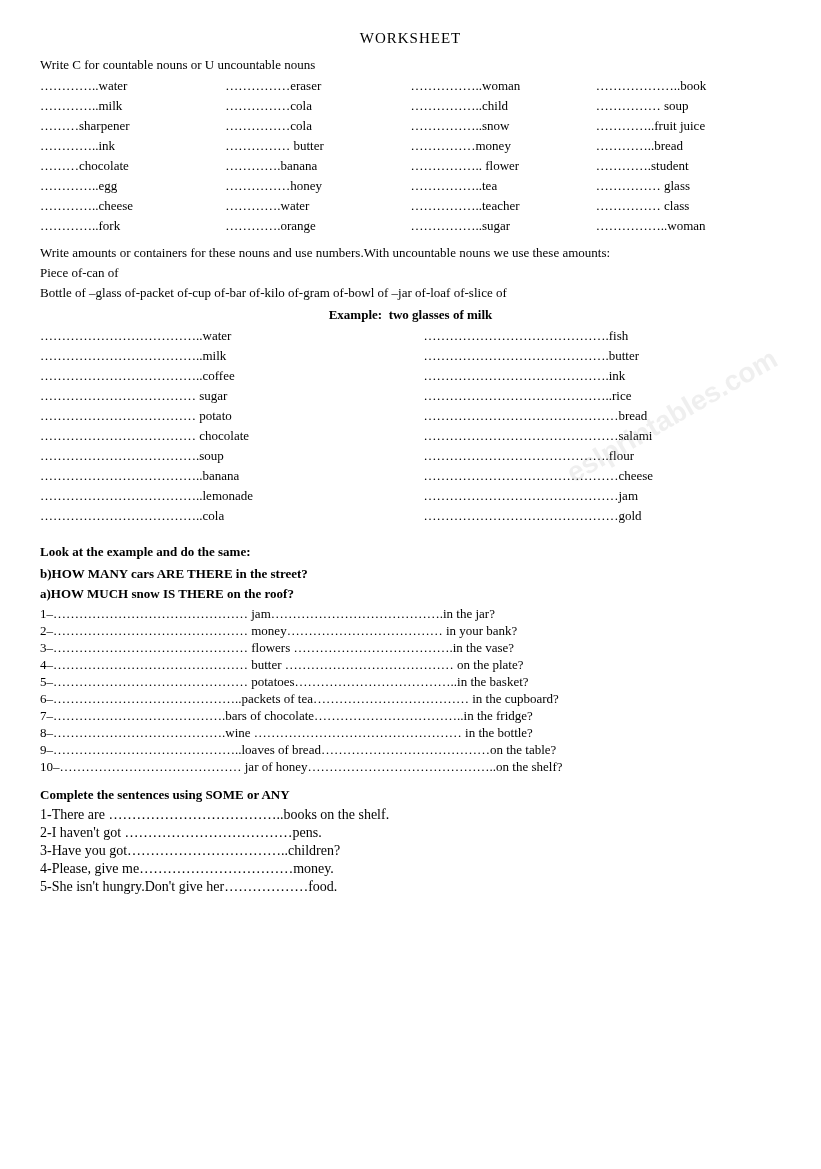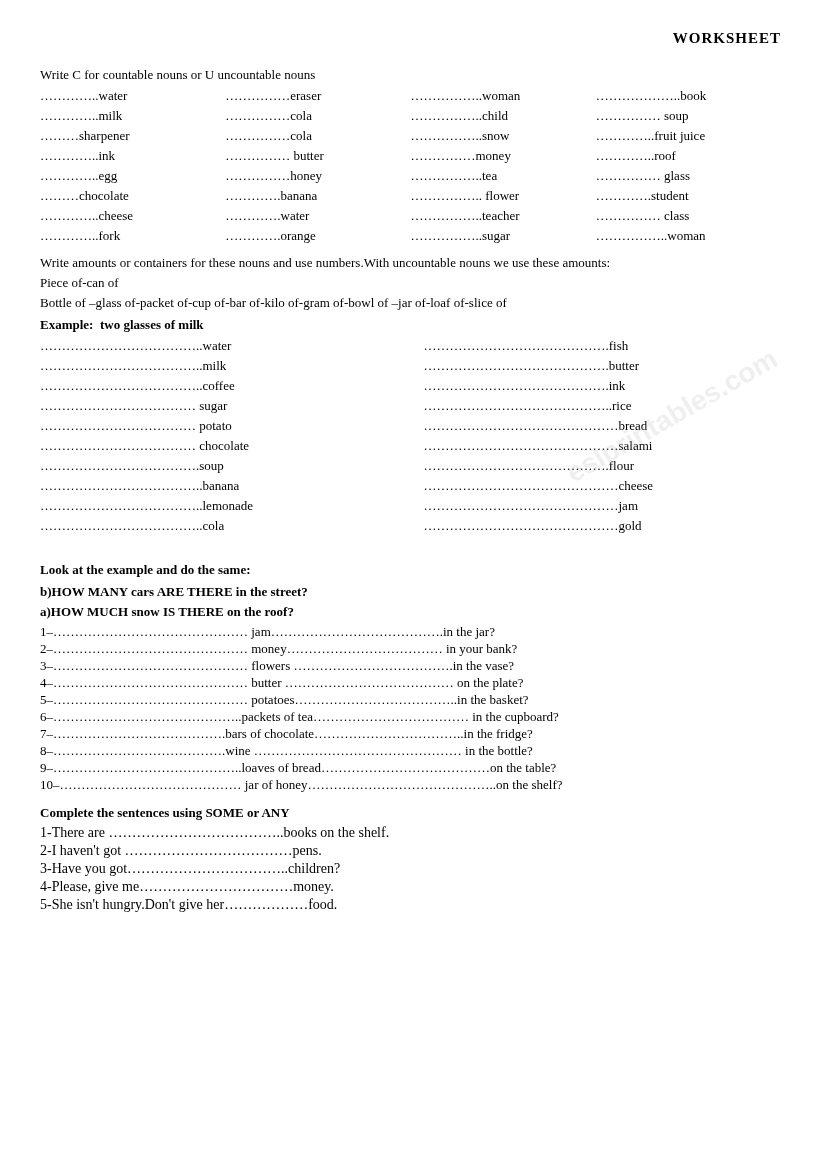--- a/index.html
+++ b/index.html
@@ -7,50 +7,50 @@
       font-family: 'Times New Roman', Times, serif;
       font-size: 13px;
       background: #fff;
       color: #000;
       width: 821px;
       min-height: 1169px;
       padding: 30px 40px;
       position: relative;
     }
     h1 {
-      text-align: right;
+      text-align: center;
       font-size: 15px;
-      font-weight: bold;
-      margin-bottom: 20px;
+      font-weight: normal;
+      margin-bottom: 10px;
       letter-spacing: 1px;
     }
     .section-title {
       font-size: 13px;
       margin-bottom: 4px;
     }
     .grid-4col {
       display: grid;
       grid-template-columns: 1fr 1fr 1fr 1fr;
       margin-bottom: 2px;
     }
     .grid-4col span {
       font-size: 13px;
       padding: 1px 0;
     }
     .section-gap { margin-top: 10px; }
     .section-gap2 { margin-top: 6px; }
-    .example-text { font-weight: bold; font-size: 13px; margin: 6px 0 4px 0; }
+    .example-text { font-weight: bold; font-size: 13px; margin: 6px 0 4px 0; text-align: center; }
     .grid-2col {
       display: grid;
       grid-template-columns: 1fr 1fr;
       margin-bottom: 2px;
       gap: 26px;
     }
     .grid-2col span { font-size: 13px; padding: 1px 0; }
-    .look-section { margin-top: 27px; }
+    .look-section { margin-top: 19px; }
     .numbered-list { margin-top: 4px; }
     .numbered-item { font-size: 13px; margin-bottom: 1px; }
     .complete-section { margin-top: 12px; }
     .complete-item { font-size: 14px; margin-bottom: 2px; }
     .watermark {
       position: absolute;
       right: 30px;
       top: 400px;
       opacity: 0.18;
       font-size: 28px;
@@ -86,33 +86,33 @@
       <div class="grid-4col">
         <span>………sharpener</span>
         <span>……………cola</span>
         <span>……………..snow</span>
         <span>…………..fruit juice</span>
       </div>
       <div class="grid-4col">
         <span>…………..ink</span>
         <span>…………… butter</span>
         <span>……………money</span>
-        <span>…………..roof</span>
+        <span>…………..bread</span>
+      </div>
+      <div class="grid-4col">
+        <span>………chocolate</span>
+        <span>………….banana</span>
+        <span>…………….. flower</span>
+        <span>………….student</span>
       </div>
       <div class="grid-4col">
         <span>…………..egg</span>
         <span>……………honey</span>
         <span>……………..tea</span>
         <span>…………… glass</span>
-      </div>
-      <div class="grid-4col">
-        <span>………chocolate</span>
-        <span>………….banana</span>
-        <span>…………….. flower</span>
-        <span>………….student</span>
       </div>
       <div class="grid-4col">
         <span>…………..cheese</span>
         <span>………….water</span>
         <span>……………..teacher</span>
         <span>…………… class</span>
       </div>
       <div class="grid-4col">
         <span>…………..fork</span>
         <span>………….orange</span>

